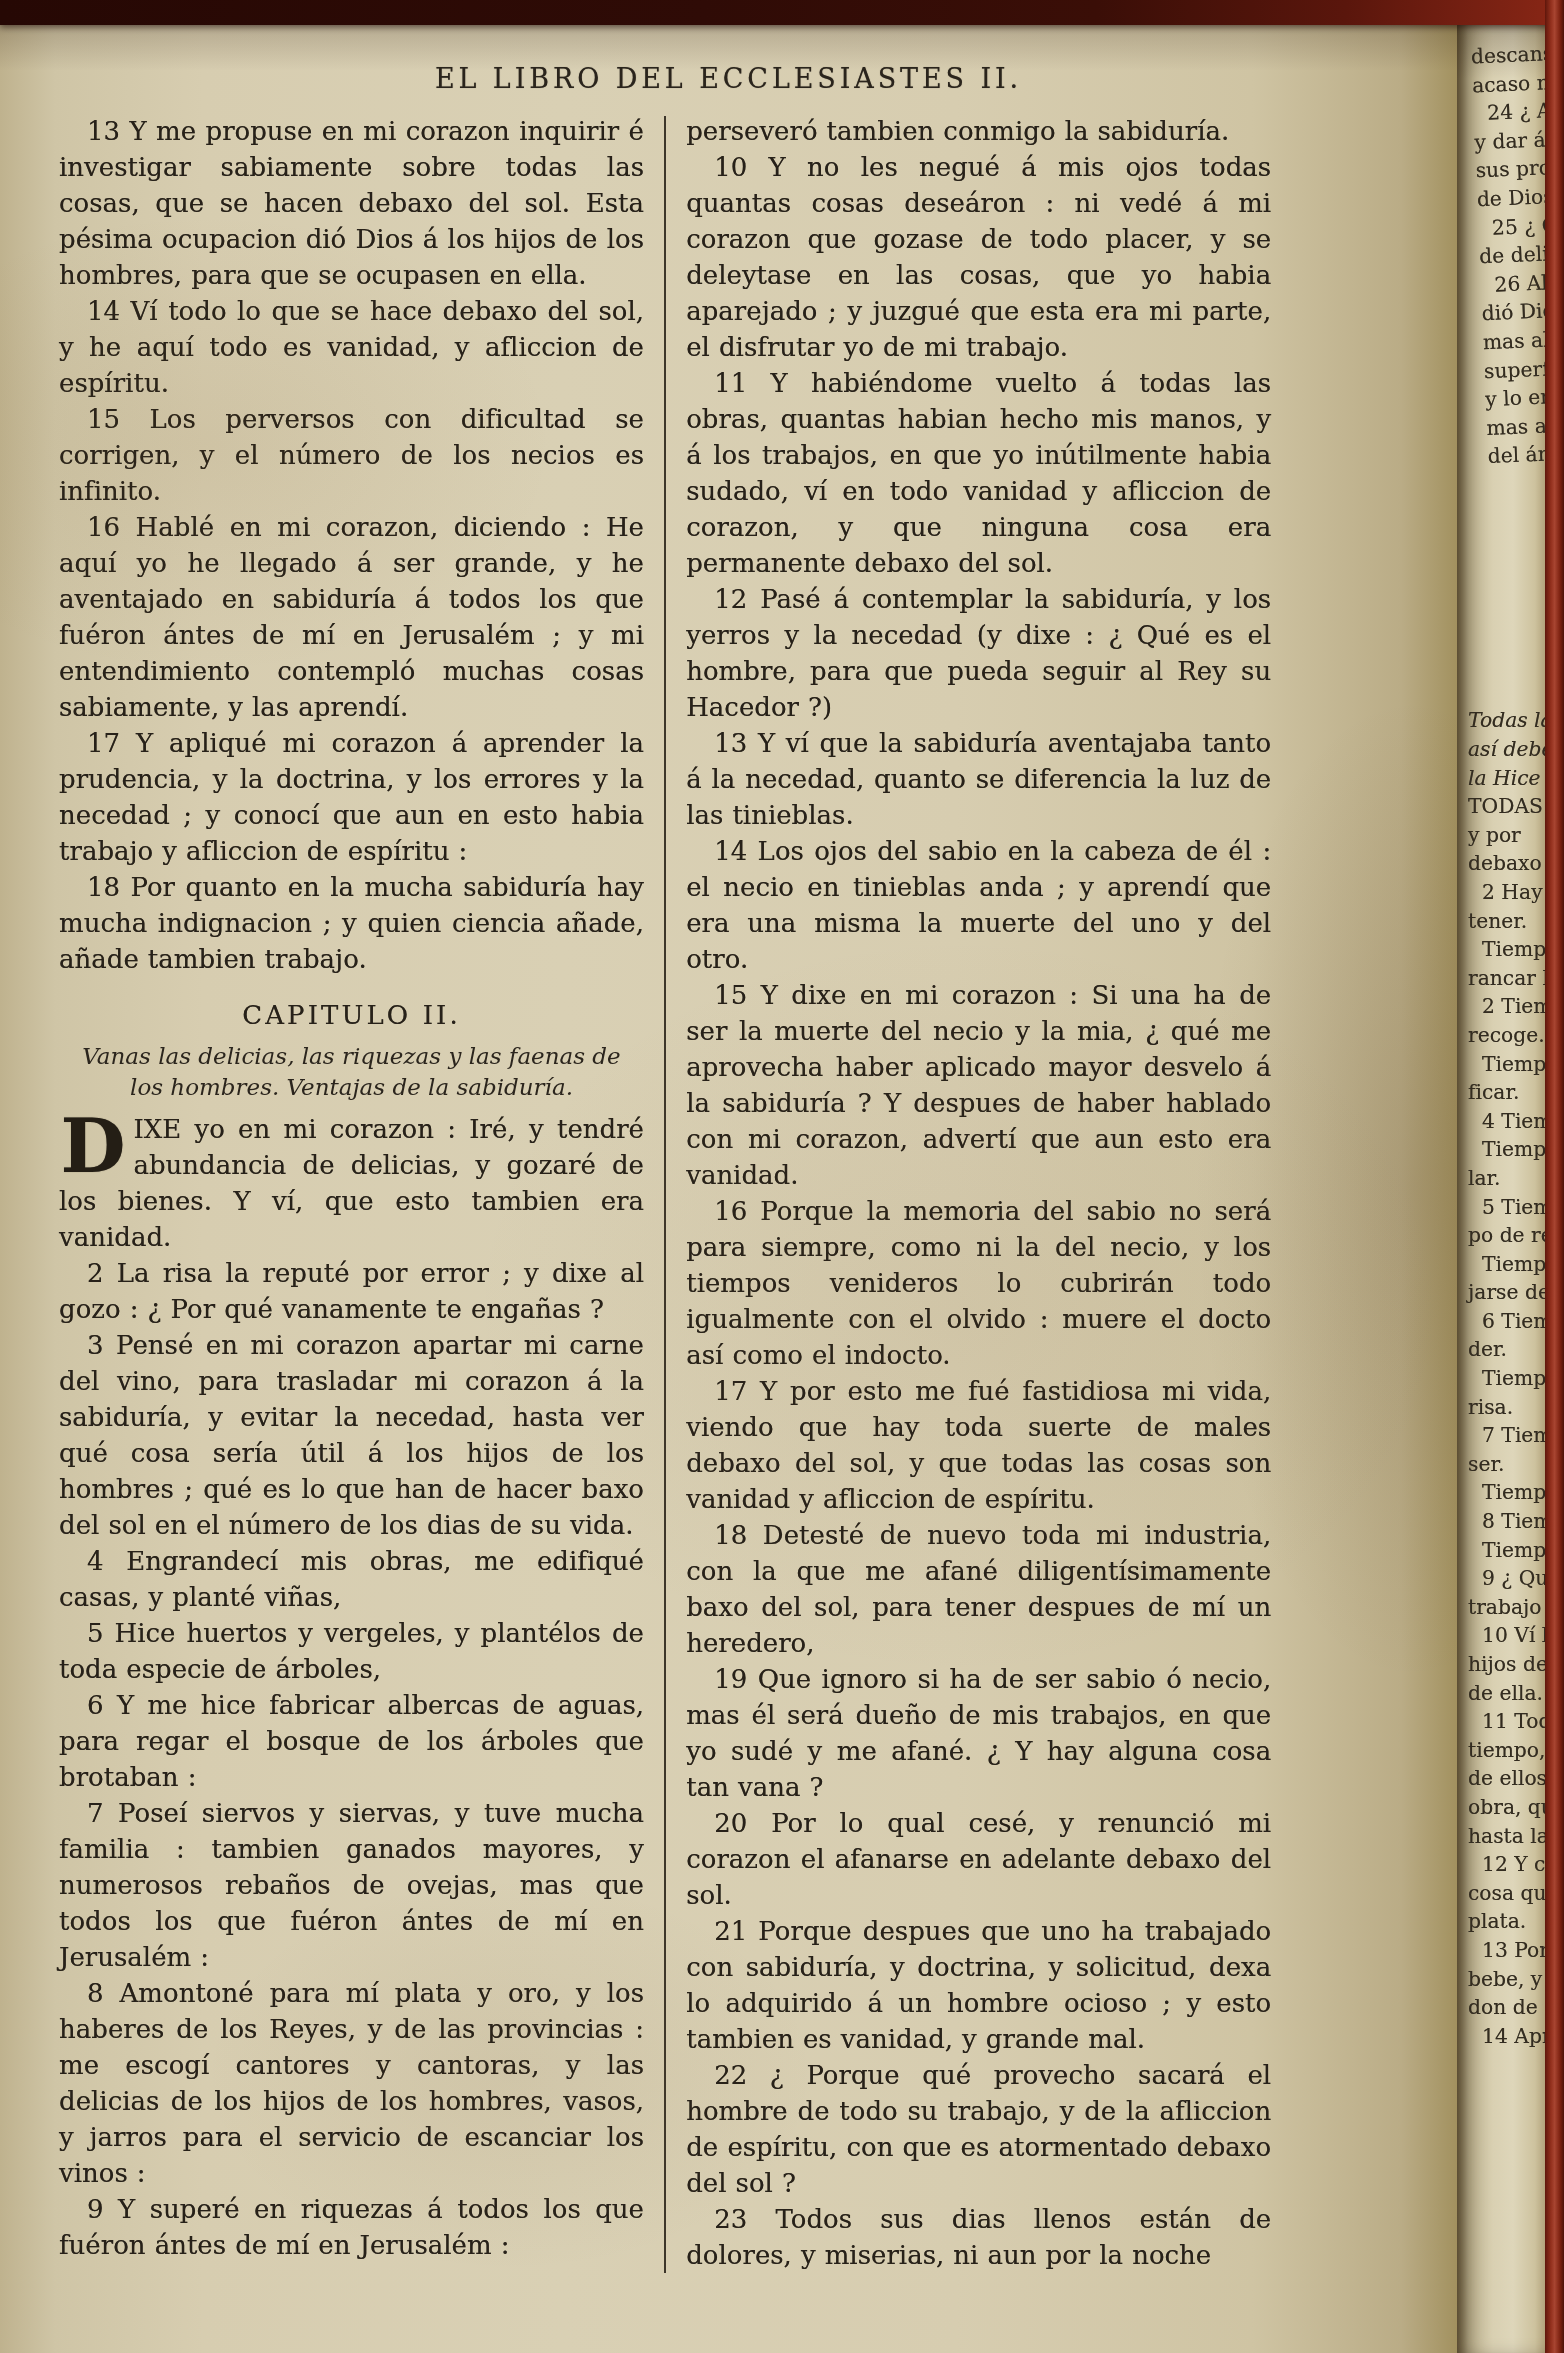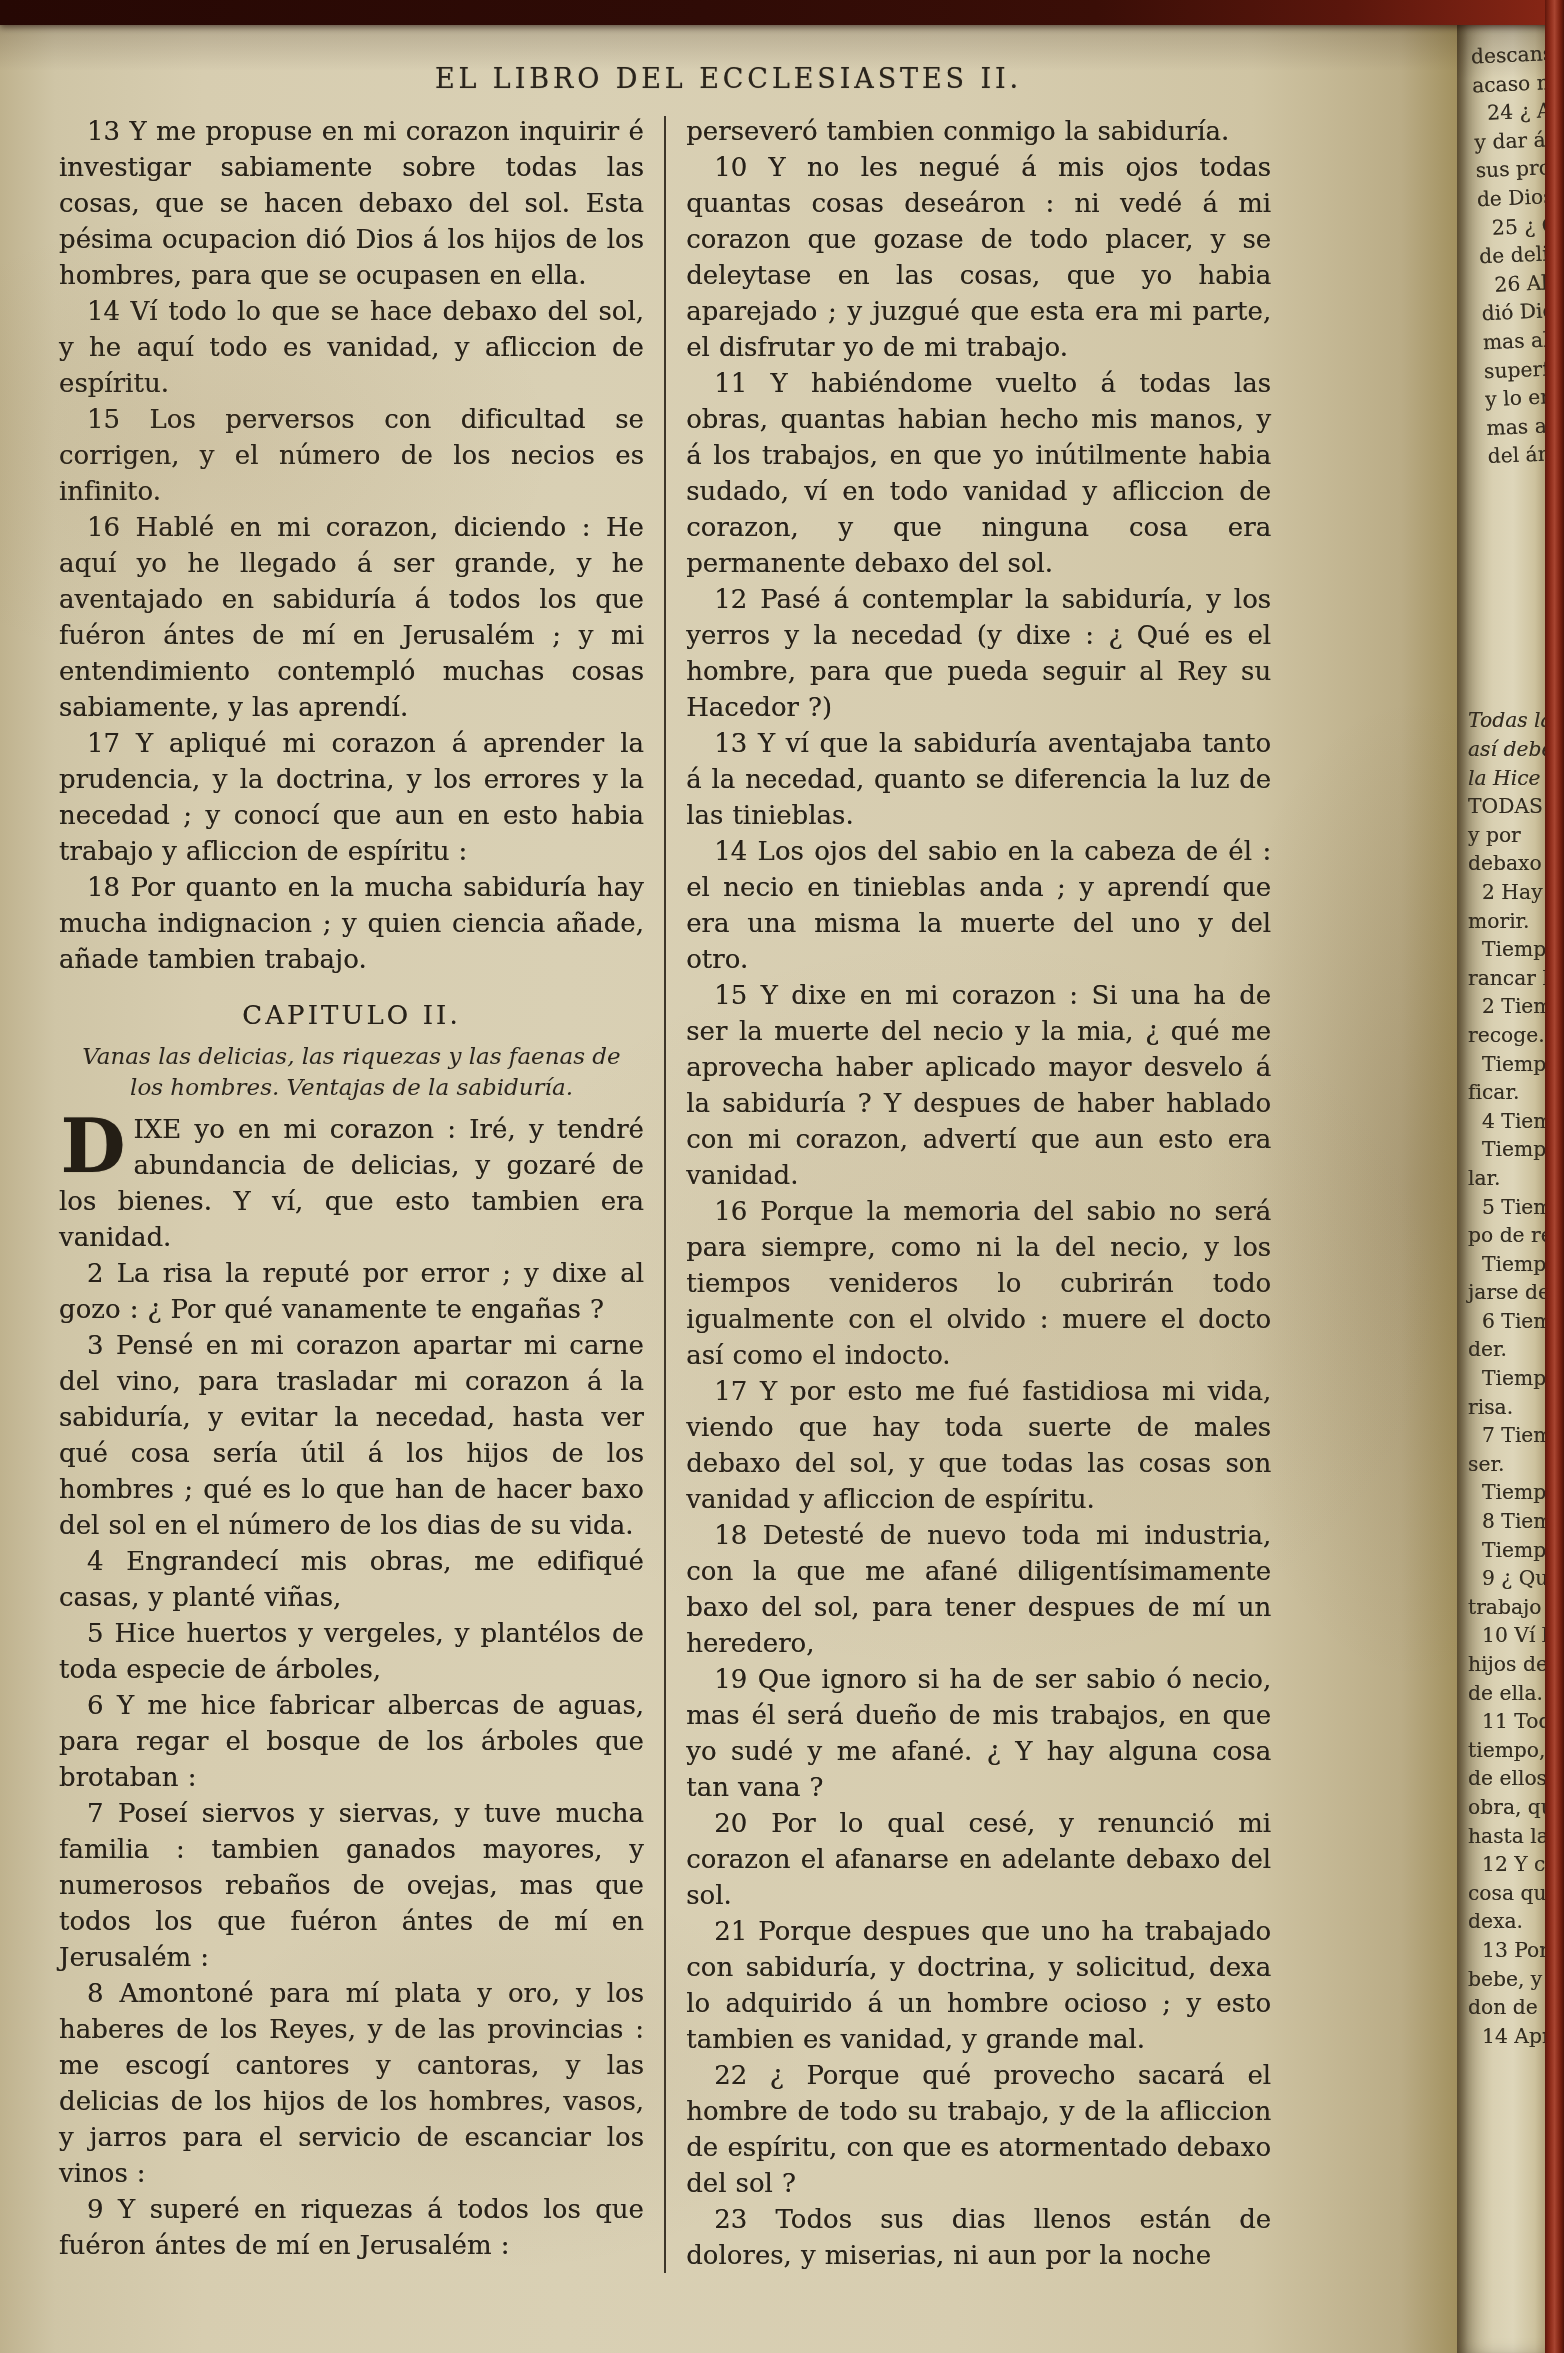--- a/index.html
+++ b/index.html
@@ -167,21 +167,21 @@
         <div class="edge-line">del ánimo.</div>
       </div>
     <div class="edge-body">
         <div class="edge-line it">Todas las</div>
         <div class="edge-line it">así deber</div>
         <div class="edge-line it">la Hice</div>
         <div class="edge-line">TODAS</div>
         <div class="edge-line">y por</div>
         <div class="edge-line">debaxo del</div>
         <div class="edge-line ind">2 Hay t</div>
-        <div class="edge-line">morir.</div>
+        <div class="edge-line">tener.</div>
         <div class="edge-line ind">Tiempo</div>
         <div class="edge-line">rancar lo q</div>
         <div class="edge-line ind">2 Tiem</div>
         <div class="edge-line">recoge.</div>
         <div class="edge-line ind">Tiempo</div>
         <div class="edge-line">ficar.</div>
         <div class="edge-line ind">4 Tiempo</div>
         <div class="edge-line ind">Tiempo</div>
         <div class="edge-line">lar.</div>
         <div class="edge-line ind">5 Tiempo</div>
@@ -202,21 +202,21 @@
         <div class="edge-line ind">10 Ví la a</div>
         <div class="edge-line">hijos de los</div>
         <div class="edge-line">de ella.</div>
         <div class="edge-line ind">11 Todas la</div>
         <div class="edge-line">tiempo, y entr</div>
         <div class="edge-line">de ellos, para</div>
         <div class="edge-line">obra, que hiz</div>
         <div class="edge-line">hasta la fin.</div>
         <div class="edge-line ind">12 Y cono</div>
         <div class="edge-line">cosa que</div>
-        <div class="edge-line">dexa.</div>
+        <div class="edge-line">plata.</div>
         <div class="edge-line ind">13 Porque</div>
         <div class="edge-line">bebe, y vé el b</div>
         <div class="edge-line">don de Dios.</div>
         <div class="edge-line ind">14 Aprendí</div>
       </div>
   </div>
 
   <div class="top-band"></div>
   <div class="red-edge"></div>
 

